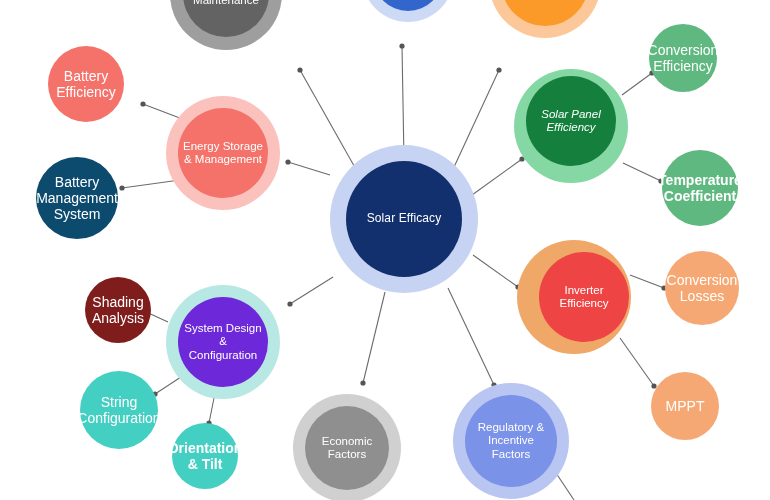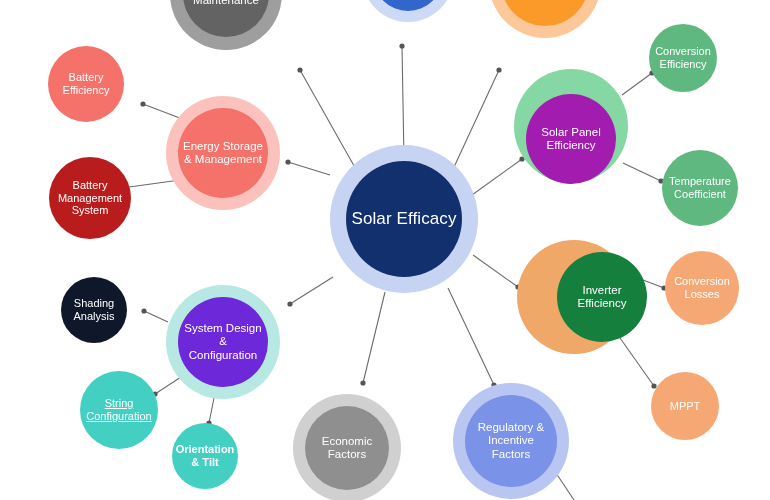--- a/index.html
+++ b/index.html
@@ -34,28 +34,28 @@
     color: #ffffff;
     line-height: 1.15;
     user-select: none;
   }
   .node .label {
     display: block;
     padding: 0 4px;
     white-space: pre-line;
   }
   .node.central {
-    font-size: 17px;
+    font-size: 12px;
     letter-spacing: 0.1px;
   }
   .node.branch {
     font-size: 11.5px;
   }
   .node.leaf {
-    font-size: 11px;
+    font-size: 14px;
   }
 </style>
 </head>
 <body>
 
 <div id="canvas">
   <svg id="edge-layer" viewBox="0 0 770 500">
       <line x1="362" y1="180" x2="300" y2="70" stroke="#6b6b6b" stroke-width="1.1"></line>
       <circle cx="300" cy="70" r="2.6" fill="#555555"></circle>
       <line x1="404" y1="160" x2="402" y2="46" stroke="#6b6b6b" stroke-width="1.1"></line>
@@ -92,69 +92,69 @@
       <circle cx="143" cy="104" r="2.6" fill="#555555"></circle>
       <line x1="180" y1="180" x2="122" y2="188" stroke="#6b6b6b" stroke-width="1.1"></line>
       <circle cx="122" cy="188" r="2.6" fill="#555555"></circle>
       <line x1="554" y1="470" x2="574" y2="500" stroke="#6b6b6b" stroke-width="1.1"></line>
     </svg>
   <div id="node-layer">
       <div class="node leaf" style="width: 68px; height: 68px; left: 649px; top: 24px; background: rgb(95, 184, 127);">
         <span class="label">Conversion
 Efficiency</span>
       </div>
-      <div class="node leaf" style="width: 76px; height: 76px; left: 662px; top: 150px; background: rgb(95, 184, 127);">
+      <div class="node leaf" style="width: 76px; height: 76px; left: 662px; top: 150px; background: rgb(95, 184, 127); font-weight: bold;">
         <span class="label">Temperature
 Coefficient</span>
       </div>
       <div class="node leaf" style="width: 74px; height: 74px; left: 665px; top: 251px; background: rgb(245, 168, 115);">
         <span class="label">Conversion
 Losses</span>
       </div>
       <div class="node leaf" style="width: 68px; height: 68px; left: 651px; top: 372px; background: rgb(245, 168, 115);">
         <span class="label">MPPT</span>
       </div>
-      <div class="node leaf" style="width: 66px; height: 66px; left: 61px; top: 277px; background: #0f172a;">
+      <div class="node leaf" style="width: 66px; height: 66px; left: 85px; top: 277px; background: #7f1d1d;">
         <span class="label">Shading
 Analysis</span>
       </div>
-      <div class="node leaf" style="width: 78px; height: 78px; left: 80px; top: 371px; background: rgb(68, 207, 195); text-decoration: underline;">
+      <div class="node leaf" style="width: 78px; height: 78px; left: 80px; top: 371px; background: rgb(68, 207, 195);">
         <span class="label">String
 Configuration</span>
       </div>
       <div class="node leaf" style="width: 66px; height: 66px; left: 172px; top: 423px; background: rgb(68, 207, 195); font-weight: bold;">
         <span class="label">Orientation
 &amp; Tilt</span>
       </div>
       <div class="node leaf" style="width: 76px; height: 76px; left: 48px; top: 46px; background: rgb(244, 114, 106); justify-content: flex-end;">
         <span class="label">Battery Efficiency</span>
       </div>
-      <div class="node leaf" style="width: 82px; height: 82px; left: 49px; top: 157px; background: #b91c1c;">
+      <div class="node leaf" style="width: 82px; height: 82px; left: 36px; top: 157px; background: #0c4a6e;">
         <span class="label">Battery
 Management
 System</span>
       </div>
       <div class="node" style="width: 112px; height: 112px; left: 170px; top: -62px; background: rgb(158, 158, 158);"></div>
       <div class="node branch" style="width: 86px; height: 86px; left: 183px; top: -49px; background: rgb(99, 99, 99);">
         <span class="label">Monitoring &amp;
 Maintenance</span>
       </div>
       <div class="node" style="width: 92px; height: 92px; left: 362px; top: -70px; background: rgb(205, 218, 246);"></div>
       <div class="node branch" style="width: 70px; height: 70px; left: 373px; top: -59px; background: rgb(51, 102, 204);">
         <span class="label"></span>
       </div>
       <div class="node" style="width: 112px; height: 112px; left: 489px; top: -74px; background: rgb(252, 200, 154);"></div>
       <div class="node branch" style="width: 88px; height: 88px; left: 501px; top: -62px; background: rgb(251, 154, 40);"></div>
       <div class="node" style="width: 114px; height: 114px; left: 514px; top: 69px; background: rgb(133, 216, 163);"></div>
-      <div class="node branch" style="width: 90px; height: 90px; left: 526px; top: 94px; background: #a21caf;">
+      <div class="node branch" style="width: 90px; height: 90px; left: 526px; top: 76px; background: #15803d; font-style: italic;">
         <span class="label">Solar Panel
 Efficiency</span>
       </div>
       <div class="node" style="width: 114px; height: 114px; left: 517px; top: 240px; background: rgb(240, 168, 104);"></div>
-      <div class="node branch" style="width: 90px; height: 90px; left: 557px; top: 252px; background: #15803d; align-items: center;">
+      <div class="node branch" style="width: 90px; height: 90px; left: 539px; top: 252px; background: #ef4444; align-items: center;">
         <span class="label">Inverter Efficiency</span>
       </div>
       <div class="node" style="width: 116px; height: 116px; left: 453px; top: 383px; background: rgb(186, 198, 242);"></div>
       <div class="node branch" style="width: 92px; height: 92px; left: 465px; top: 395px; background: rgb(122, 146, 232);">
         <span class="label">Regulatory &amp;
 Incentive Factors</span>
       </div>
       <div class="node" style="width: 108px; height: 108px; left: 293px; top: 394px; background: rgb(208, 208, 208);"></div>
       <div class="node branch" style="width: 84px; height: 84px; left: 305px; top: 406px; background: rgb(143, 143, 143);">
         <span class="label">Economic

